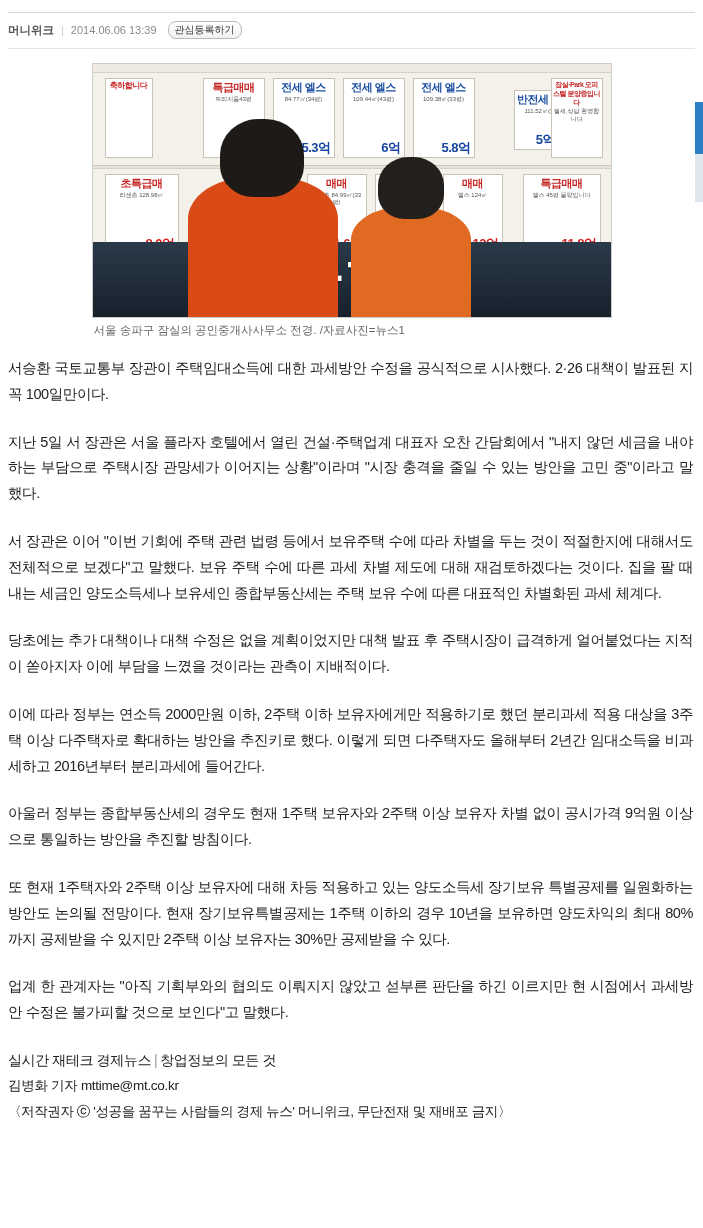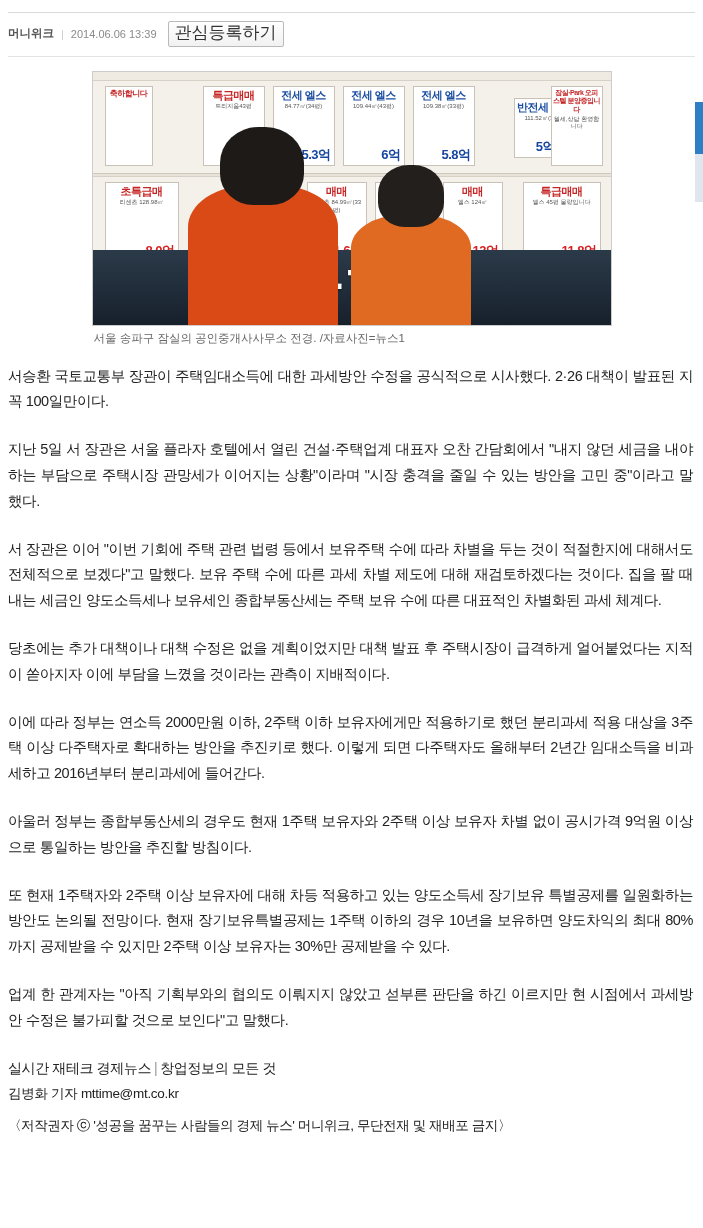--- a/index.html
+++ b/index.html
@@ -64,22 +64,22 @@
     color: #cccccc;
   }
   .byline .date {
     color: #8a8a8a;
     font-size: 11px;
   }
   .subscribe-btn {
     display: inline-block;
     border: 1px solid #b9b9b9;
     background: linear-gradient(#ffffff, #f1f1f1);
-    border-radius: 2px;
-    font-size: 17px;
+    border-radius: 8px;
+    font-size: 10px;
     color: #333333;
     padding: 2px 6px 3px 6px;
     line-height: 1.1;
     cursor: pointer;
     margin-left: 4px;
   }
   .hr-under-byline {
     border: 0;
     border-top: 1px solid #e3e3e3;
     margin: 9px 8px 0 8px;
@@ -231,21 +231,21 @@
     margin-bottom: 7px;
   }
   .footer .promo .divider {
     color: #999999;
     padding: 0 3px;
   }
   .footer .reporter {
     font-size: 13.5px;
     color: #222222;
     letter-spacing: -0.3px;
-    margin-bottom: 14px;
+    margin-bottom: 8px;
   }
   .footer .copyright {
     font-size: 13.5px;
     color: #222222;
     letter-spacing: -0.4px;
   }
 </style>
 </head>
 <body>
 

